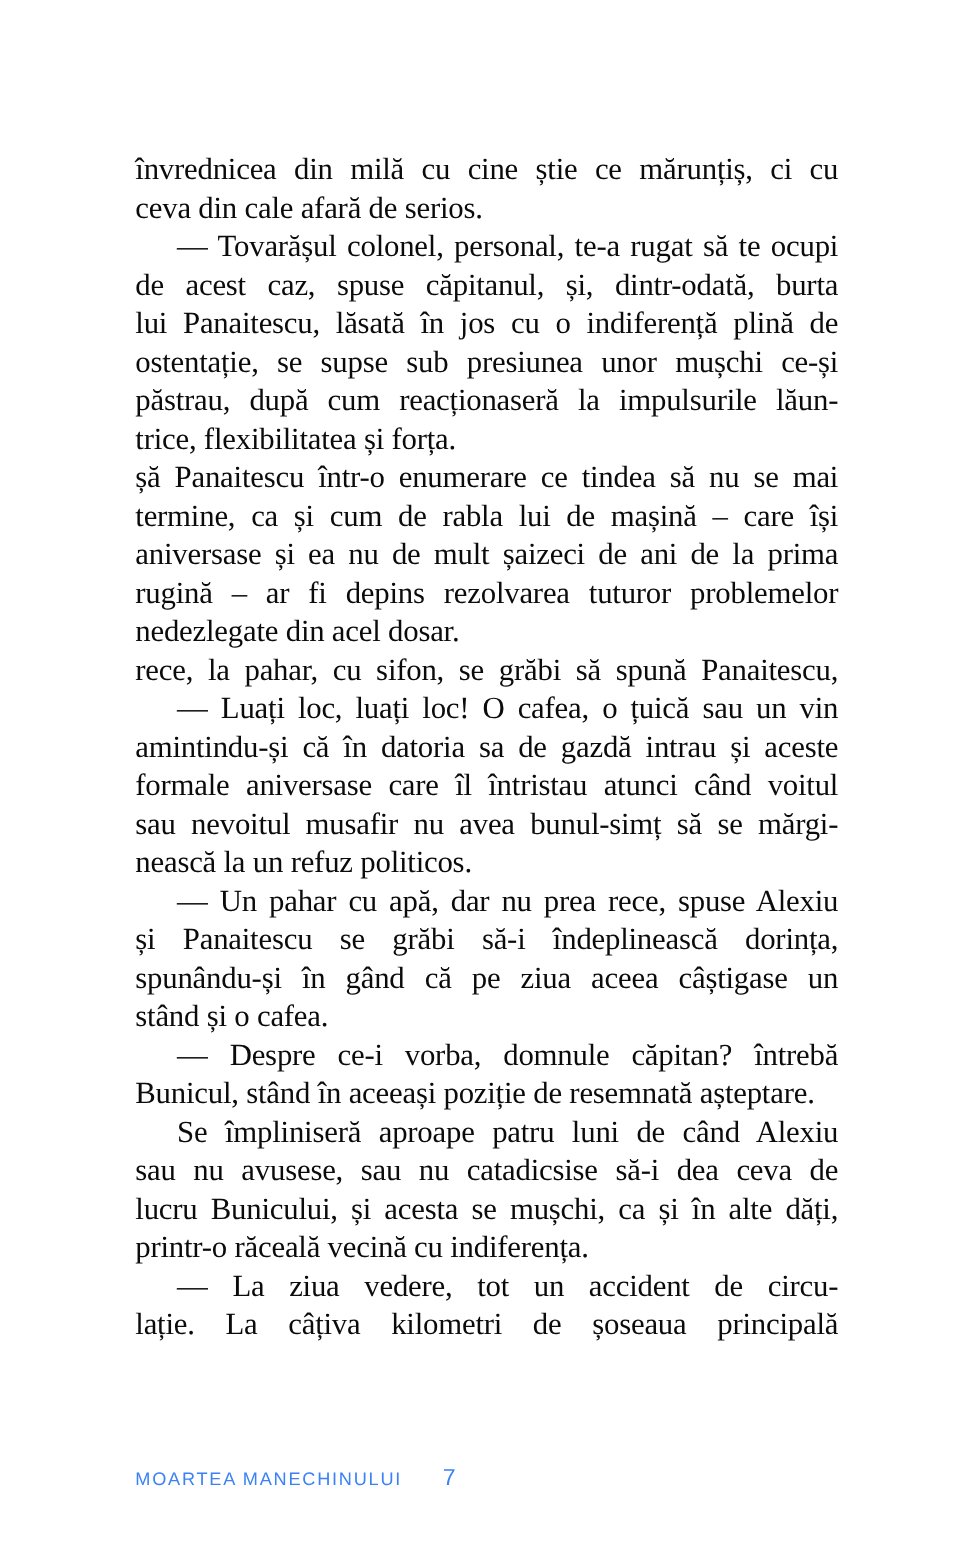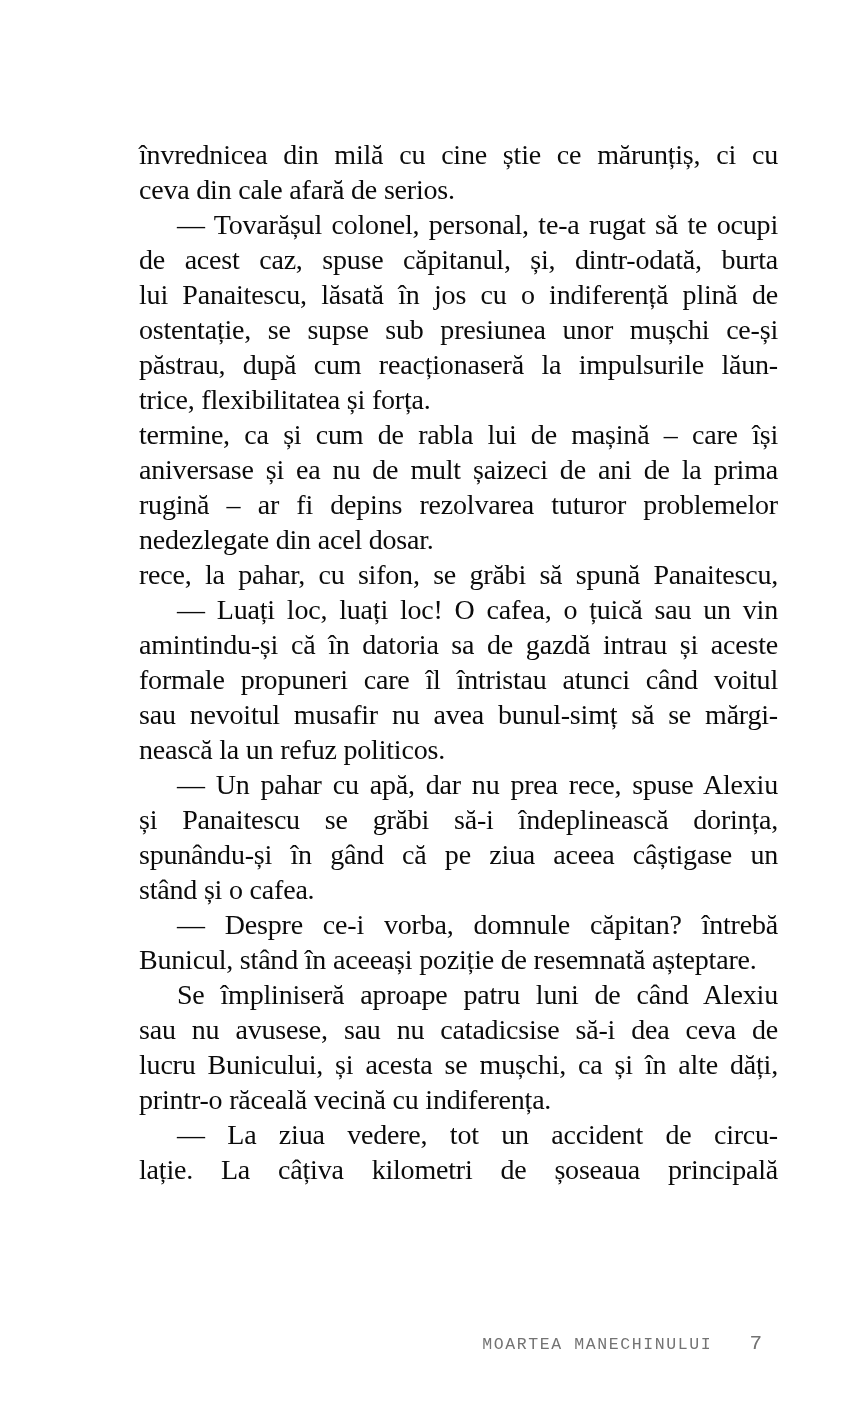--- a/index.html
+++ b/index.html
@@ -14,21 +14,20 @@
     background: #ffffff;
     overflow: hidden;
     font-family: "Liberation Serif", serif;
     color: #0b0b0b;
   }
   .text-block {
     position: absolute;
     left: 123px;
     top: 137px;
     width: 639px;
-    margin-left: 16px;
   }
   .text-line {
     font-size: 28px;
     line-height: 35px;
     height: 35px;
     letter-spacing: -0.2px;
     text-align: justify;
     text-align-last: justify;
     white-space: normal;
   }
@@ -38,25 +37,24 @@
   }
   .text-line.indent {
     text-indent: 38px;
   }
   .footer {
     position: absolute;
     left: 123px;
     top: 1332px;
     width: 639px;
     display: flex;
-    justify-content: flex-end;
     align-items: baseline;
     gap: 37px;
-    font-family: Liberation Mono, monospace;
-    color: #737373;
+    font-family: Liberation Sans, sans-serif;
+    color: #3b82f6;
   }
   .running-title {
     font-size: 16.5px;
     letter-spacing: 1.6px;
     font-weight: 400;
   }
   .page-number {
     font-size: 21px;
     font-weight: 300;
   }
@@ -68,28 +66,29 @@
 
   <div class="text-block" id="text-block">
       <div class="text-line">învrednicea din milă cu cine știe ce mărunțiș, ci cu</div>
       <div class="text-line para-end">ceva din cale afară de serios.</div>
       <div class="text-line indent">— Tovarășul colonel, personal, te-a rugat să te ocupi</div>
       <div class="text-line">de acest caz, spuse căpitanul, și, dintr-odată, burta</div>
       <div class="text-line">lui Panaitescu, lăsată în jos cu o indiferență plină de</div>
       <div class="text-line">ostentație, se supse sub presiunea unor mușchi ce-și</div>
       <div class="text-line">păstrau, după cum reacționaseră la impulsurile lăun-</div>
       <div class="text-line para-end">trice, flexibilitatea și forța.</div>
+      <div class="text-line">șă Panaitescu într-o enumerare ce tindea să nu se mai</div>
       <div class="text-line">termine, ca și cum de rabla lui de mașină – care își</div>
       <div class="text-line">aniversase și ea nu de mult șaizeci de ani de la prima</div>
       <div class="text-line">rugină – ar fi depins rezolvarea tuturor problemelor</div>
       <div class="text-line para-end">nedezlegate din acel dosar.</div>
       <div class="text-line">rece, la pahar, cu sifon, se grăbi să spună Panaitescu,</div>
       <div class="text-line indent">— Luați loc, luați loc! O cafea, o țuică sau un vin</div>
       <div class="text-line">amintindu-și că în datoria sa de gazdă intrau și aceste</div>
-      <div class="text-line">formale propuneri care îl întristau atunci când voitul</div>
+      <div class="text-line">formale aniversase care îl întristau atunci când voitul</div>
       <div class="text-line">sau nevoitul musafir nu avea bunul-simț să se mărgi-</div>
       <div class="text-line para-end">nească la un refuz politicos.</div>
       <div class="text-line indent">— Un pahar cu apă, dar nu prea rece, spuse Alexiu</div>
       <div class="text-line">și Panaitescu se grăbi să-i îndeplinească dorința,</div>
       <div class="text-line">spunându-și în gând că pe ziua aceea câștigase un</div>
       <div class="text-line para-end">stând și o cafea.</div>
       <div class="text-line indent">— Despre ce-i vorba, domnule căpitan? întrebă</div>
       <div class="text-line para-end">Bunicul, stând în aceeași poziție de resemnată așteptare.</div>
       <div class="text-line indent">Se împliniseră aproape patru luni de când Alexiu</div>
       <div class="text-line">sau nu avusese, sau nu catadicsise să-i dea ceva de</div>

